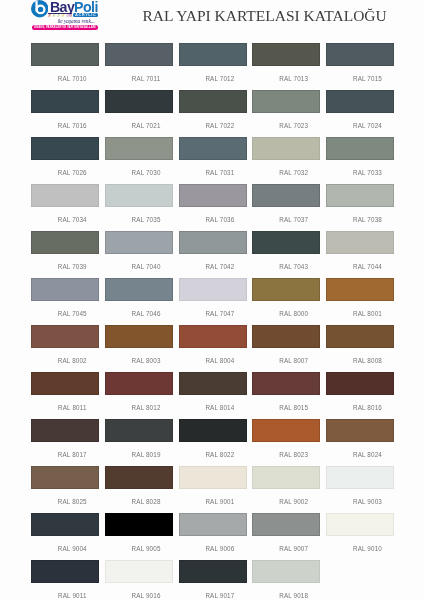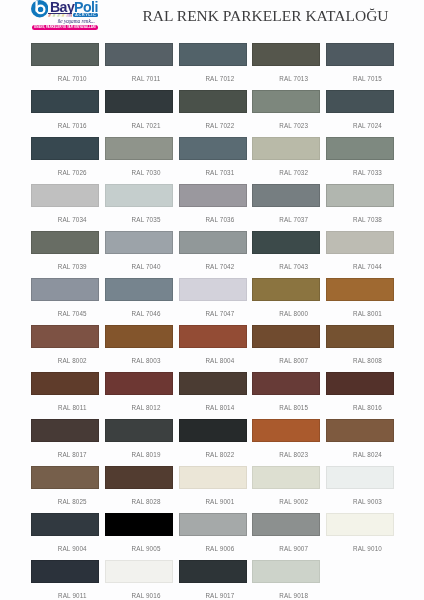--- a/index.html
+++ b/index.html
@@ -88,21 +88,21 @@
       </div>
       <div class="logo-badge">
         <span>ACRYLIC</span>
       </div>
       <div class="logo-tagline">ile yaşama renk...</div>
       <div class="logo-strap">
         <span>EMAYE, PARKELER VE YAPI KİMYASALLARI</span>
       </div>
     </div>
 
-    <div class="title">RAL RENK PARKELER KATALOĞU</div>
+    <div class="title">RAL YAPI KARTELASI KATALOĞU</div>
   </div>
 
   <div class="grid" id="grid">
       <div class="row">
         <div class="cell" style="left: 0px;">
           <div class="chip" style="background: rgb(88, 97, 93);"></div>
           <div class="caption">RAL 7010</div>
         </div>
         <div class="cell" style="left: 73.8px;">
           <div class="chip" style="background: rgb(86, 96, 102);"></div>

